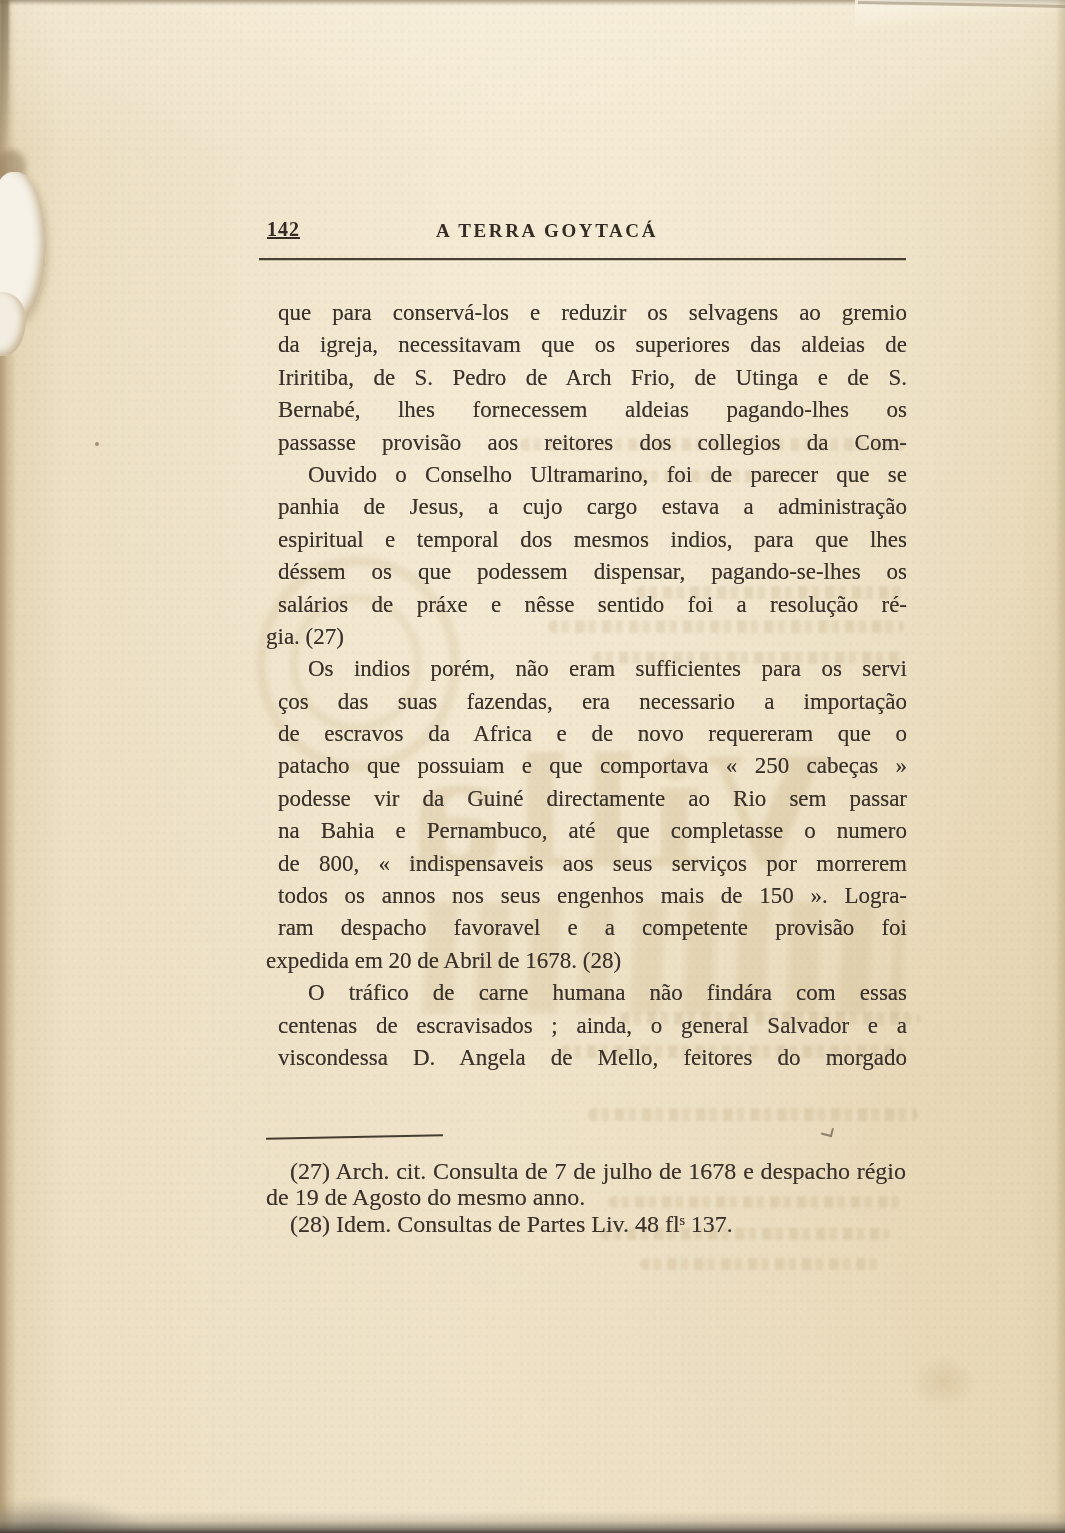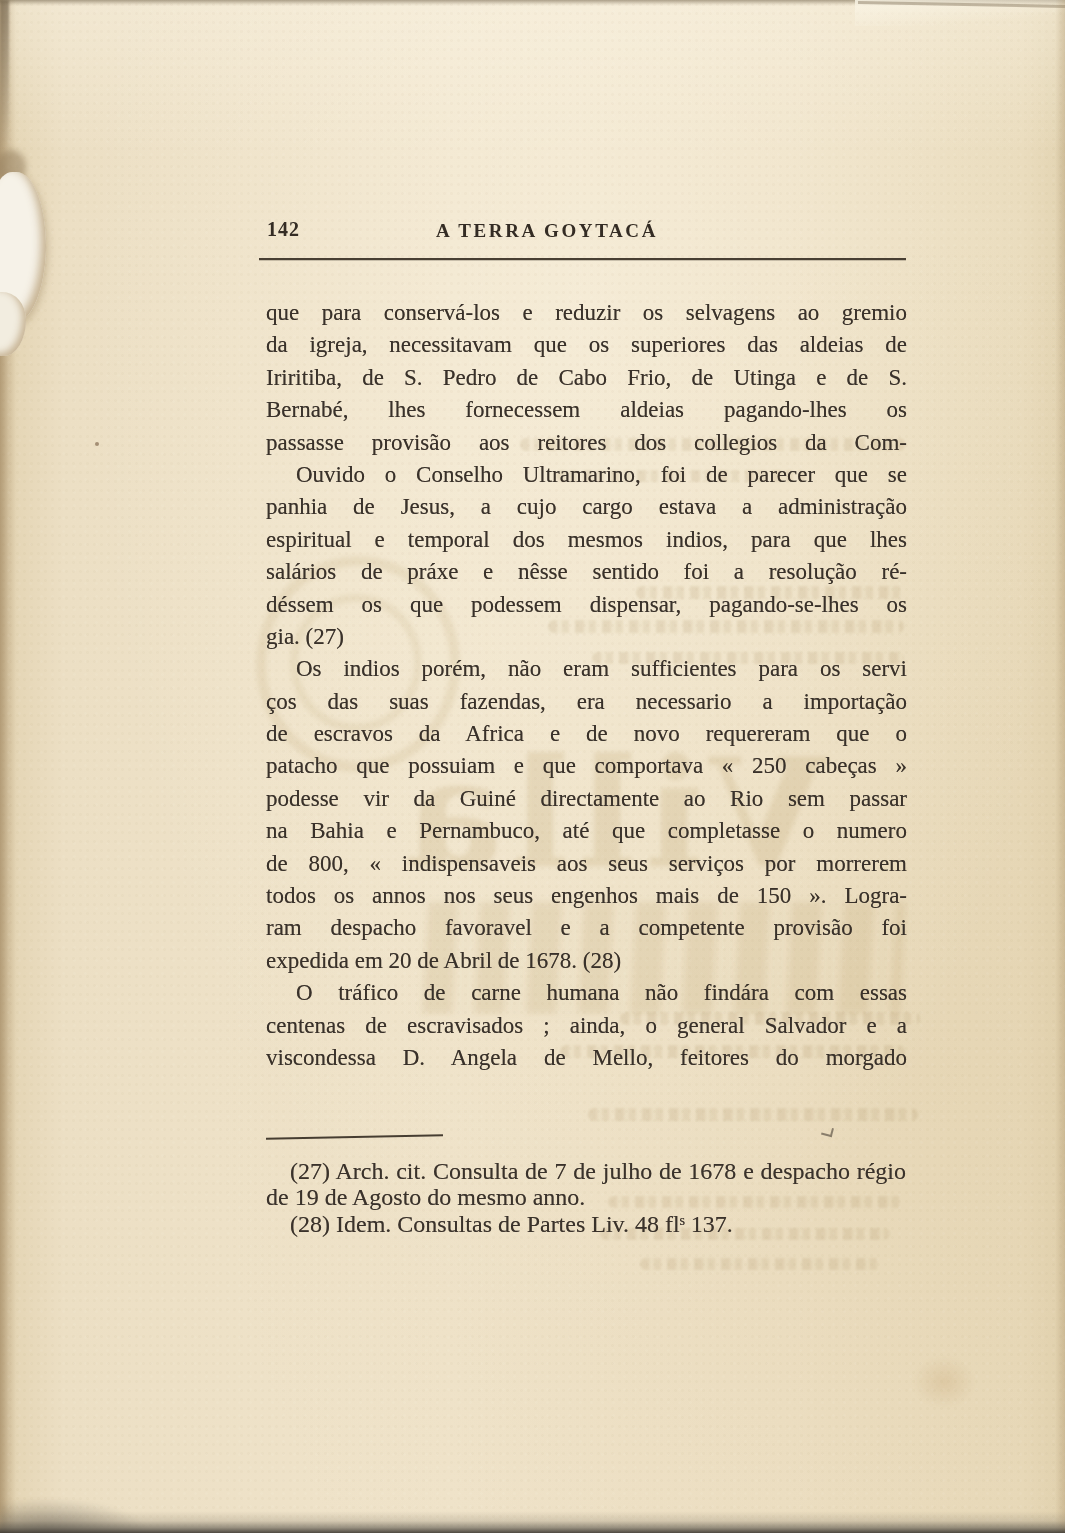--- a/index.html
+++ b/index.html
@@ -31,30 +31,30 @@
   }
   .ghost-strip{
     left:425px;top:902px;width:478px;height:112px;filter:blur(3px);transform:skewX(-3deg);
     background:repeating-linear-gradient(90deg, rgba(166,134,76,0.14) 0 30px, rgba(166,134,76,0.02) 30px 52px);
   }
   .smudge{
     position:absolute;z-index:2;height:13px;border-radius:6px;filter:blur(1.3px);opacity:.85;pointer-events:none;
     background:repeating-linear-gradient(90deg, rgba(152,122,72,0.16) 0 9px, rgba(152,122,72,0.03) 9px 14px, rgba(152,122,72,0.13) 14px 21px, rgba(152,122,72,0.0) 21px 27px);
   }
   
-  .page-number{position:absolute;left:267px;top:218px;z-index:4;font-size:20px;font-weight:bold;letter-spacing:1px;color:#342c24;}
+  .page-number{position:absolute;left:267px;top:218px;z-index:4;font-size:20px;font-weight:bold;letter-spacing:1px;color:#342c24;text-decoration:underline;}
   .running-title{position:absolute;left:428px;top:220px;z-index:4;font-size:19px;font-weight:bold;letter-spacing:2.6px;color:#342c24;margin-left:8px;}
   .header-rule{position:absolute;left:259px;top:258px;width:647px;height:2px;z-index:4;background:#483f33;box-shadow:0 1px 0 rgba(72,63,51,0.25);}
   .text-block{
     position:absolute;left:266px;top:297px;width:641px;z-index:4;
     font-size:23px;line-height:32.4px;color:#39312a;
     text-shadow:0 0 0.5px rgba(57,49,41,0.55);
   }
   .line{height:32.4px;}
-  .line.j{text-align:justify;text-align-last:justify;}
+  .line.j{text-align:justify;text-align-last:justify;margin-left:12px;}
   .line.ind{padding-left:30px;}
   .fn-rule{position:absolute;left:266px;top:1136px;width:177px;height:2px;z-index:4;background:#463d31;transform:rotate(-1.2deg);}
   .footnotes{
     position:absolute;left:266px;top:1158px;width:640px;z-index:4;
     font-size:24px;line-height:26.4px;color:#3a322b;
     text-shadow:0 0 0.4px rgba(58,50,43,0.5);
   }
   .fn-line{height:26.4px;}
   .fn-line.j{text-align:justify;text-align-last:justify;}
   .fn-line.ind{padding-left:24px;}
@@ -109,28 +109,28 @@
   <div class="smudge" style="left:600px;top:1228px;width:290px;height:12px;"></div>
   <div class="smudge" style="left:640px;top:1258px;width:240px;height:12px;"></div>
 
   <div class="page-number">142</div>
   <div class="running-title">A TERRA GOYTACÁ</div>
   <div class="header-rule"></div>
 
   <div class="text-block">
       <div class="line j">que para conservá-los e reduzir os selvagens ao gremio</div>
       <div class="line j">da igreja, necessitavam que os superiores das aldeias de</div>
-      <div class="line j">Iriritiba, de S. Pedro de Cabo Frio, de Utinga e de S.</div>
+      <div class="line j">Iriritiba, de S. Pedro de Arch Frio, de Utinga e de S.</div>
       <div class="line j">Bernabé, lhes fornecessem aldeias pagando-lhes os</div>
       <div class="line j">passasse provisão aos reitores dos collegios da Com-</div>
       <div class="line j ind">Ouvido o Conselho Ultramarino, foi de parecer que se</div>
       <div class="line j">panhia de Jesus, a cujo cargo estava a administração</div>
       <div class="line j">espiritual e temporal dos mesmos indios, para que lhes</div>
+      <div class="line j">déssem os que podessem dispensar, pagando-se-lhes os</div>
       <div class="line j">salários de práxe e nêsse sentido foi a resolução ré-</div>
-      <div class="line j">déssem os que podessem dispensar, pagando-se-lhes os</div>
       <div class="line">gia. (27)</div>
       <div class="line j ind">Os indios porém, não eram sufficientes para os servi</div>
       <div class="line j">ços das suas fazendas, era necessario a importação</div>
       <div class="line j">de escravos da Africa e de novo requereram que o</div>
       <div class="line j">patacho que possuiam e que comportava « 250 cabeças »</div>
       <div class="line j">podesse vir da Guiné directamente ao Rio sem passar</div>
       <div class="line j">na Bahia e Pernambuco, até que completasse o numero</div>
       <div class="line j">de 800, « indispensaveis aos seus serviços por morrerem</div>
       <div class="line j">todos os annos nos seus engenhos mais de 150 ». Logra-</div>
       <div class="line j">ram despacho favoravel e a competente provisão foi</div>

